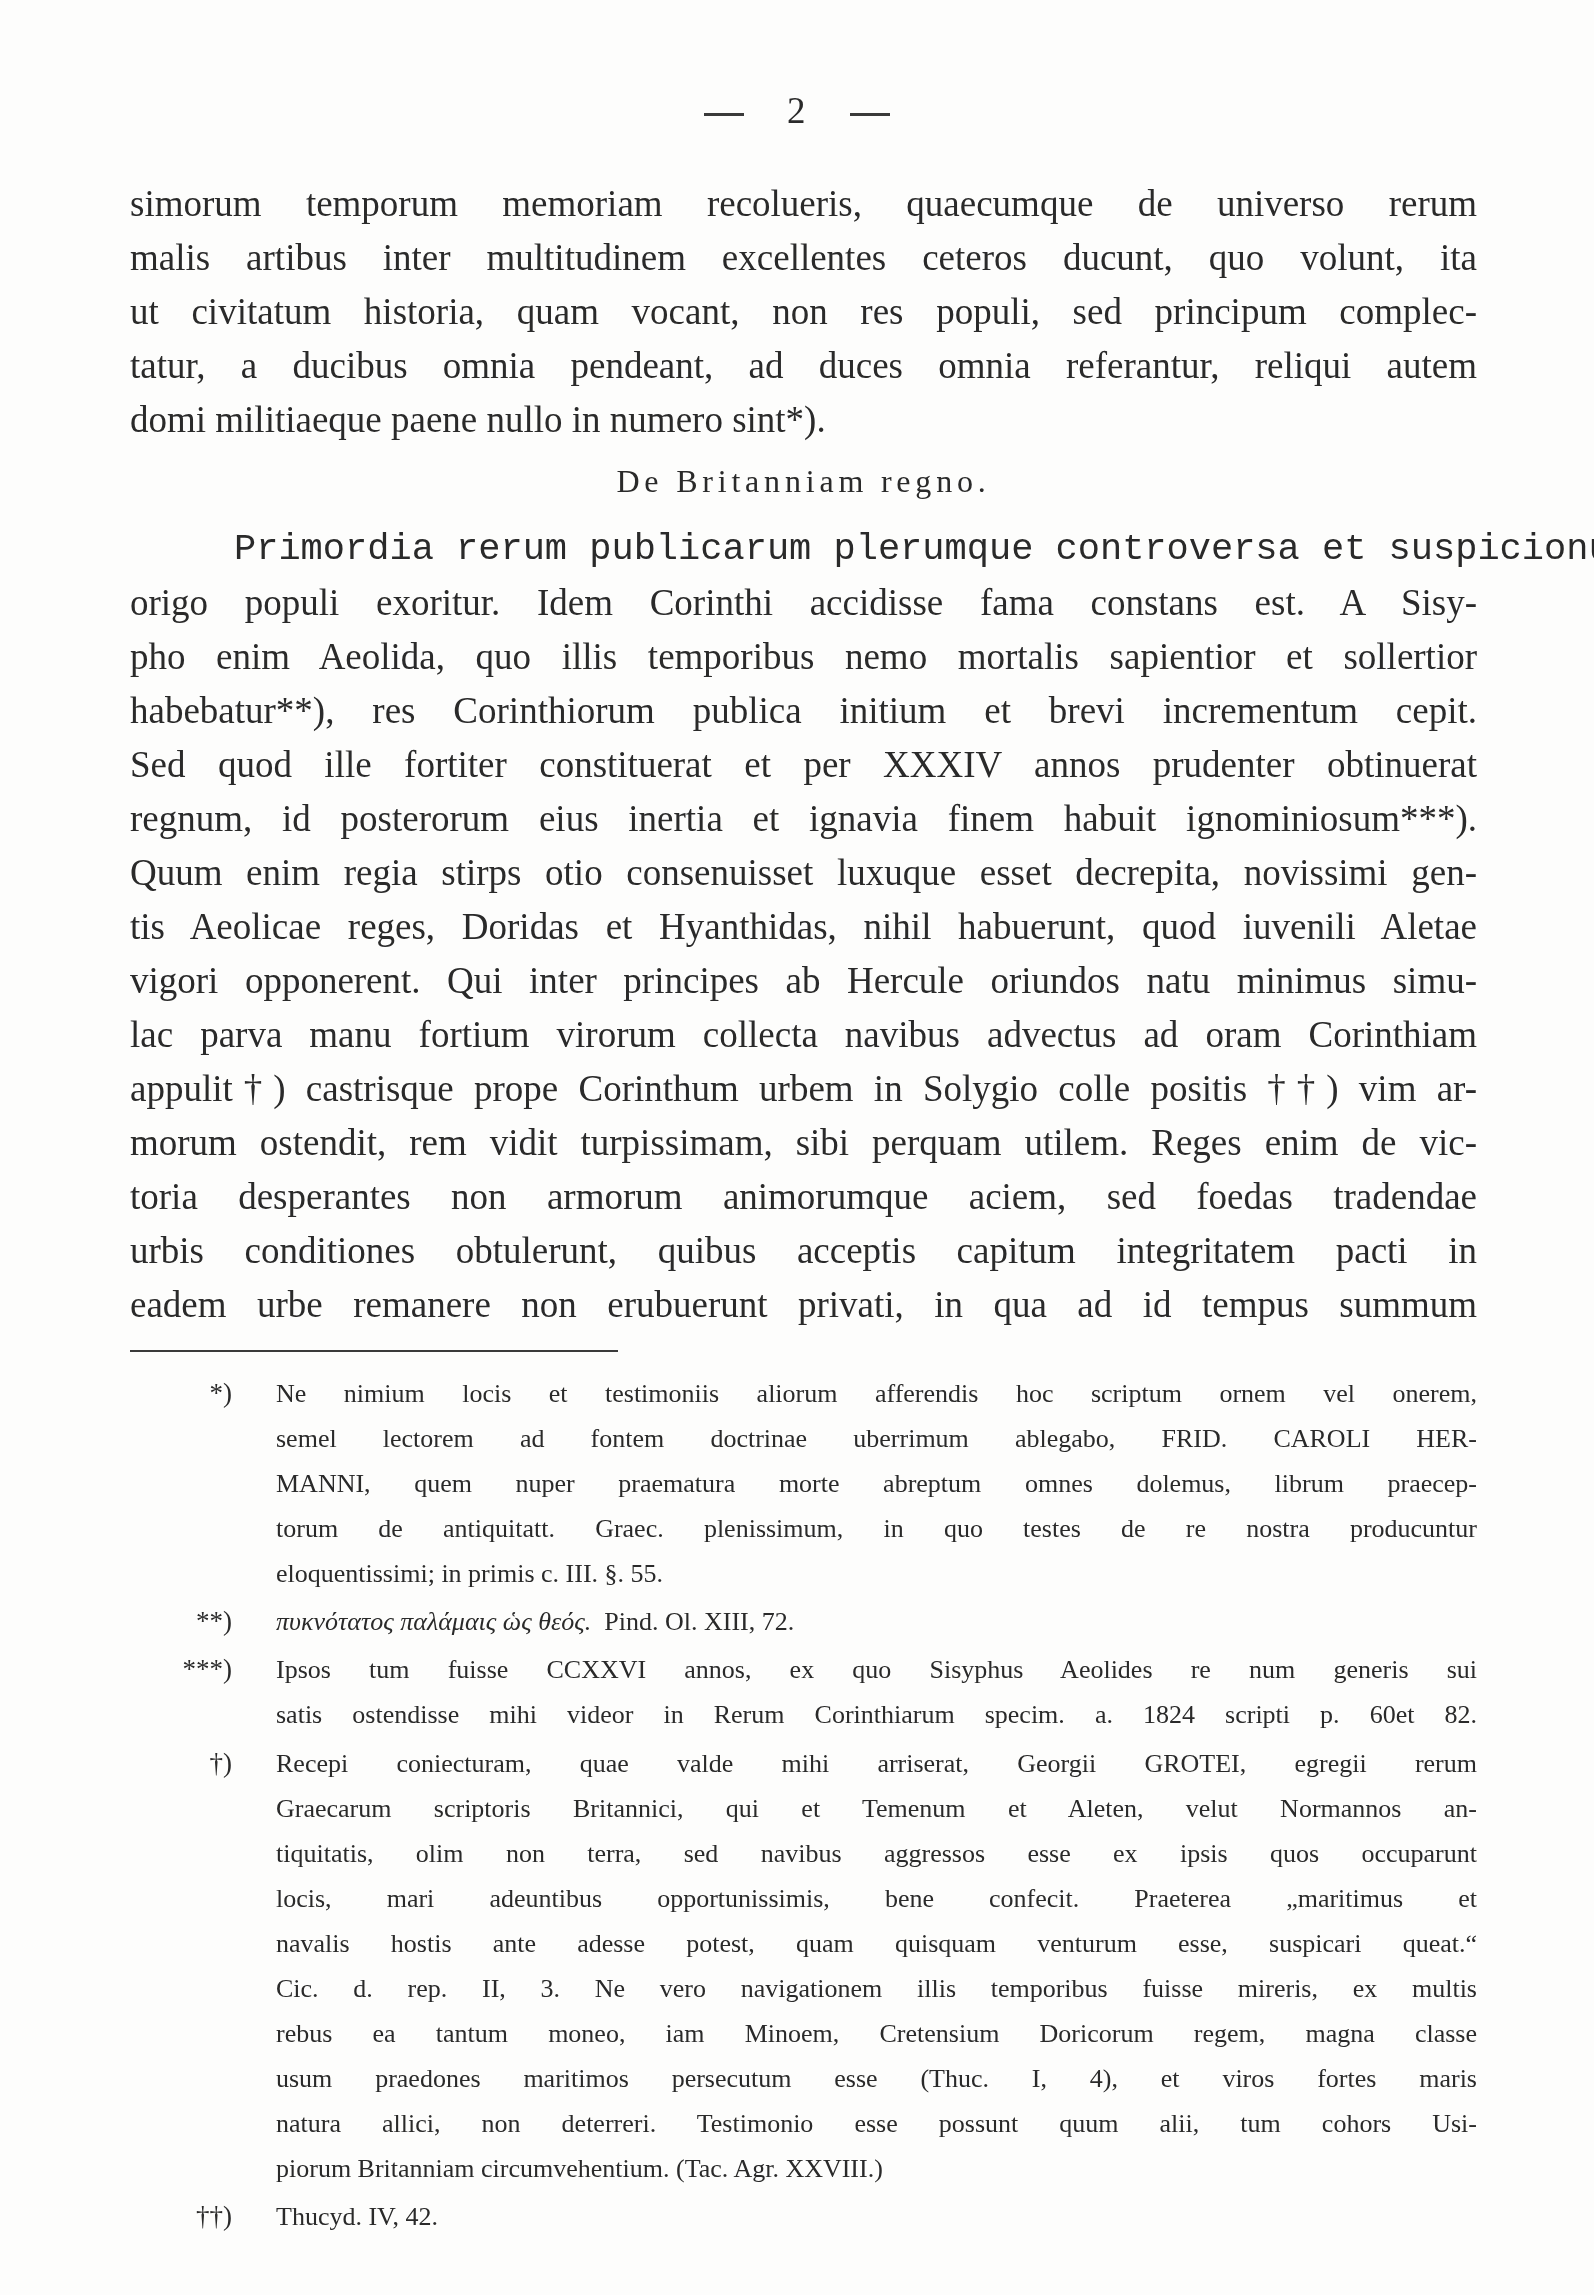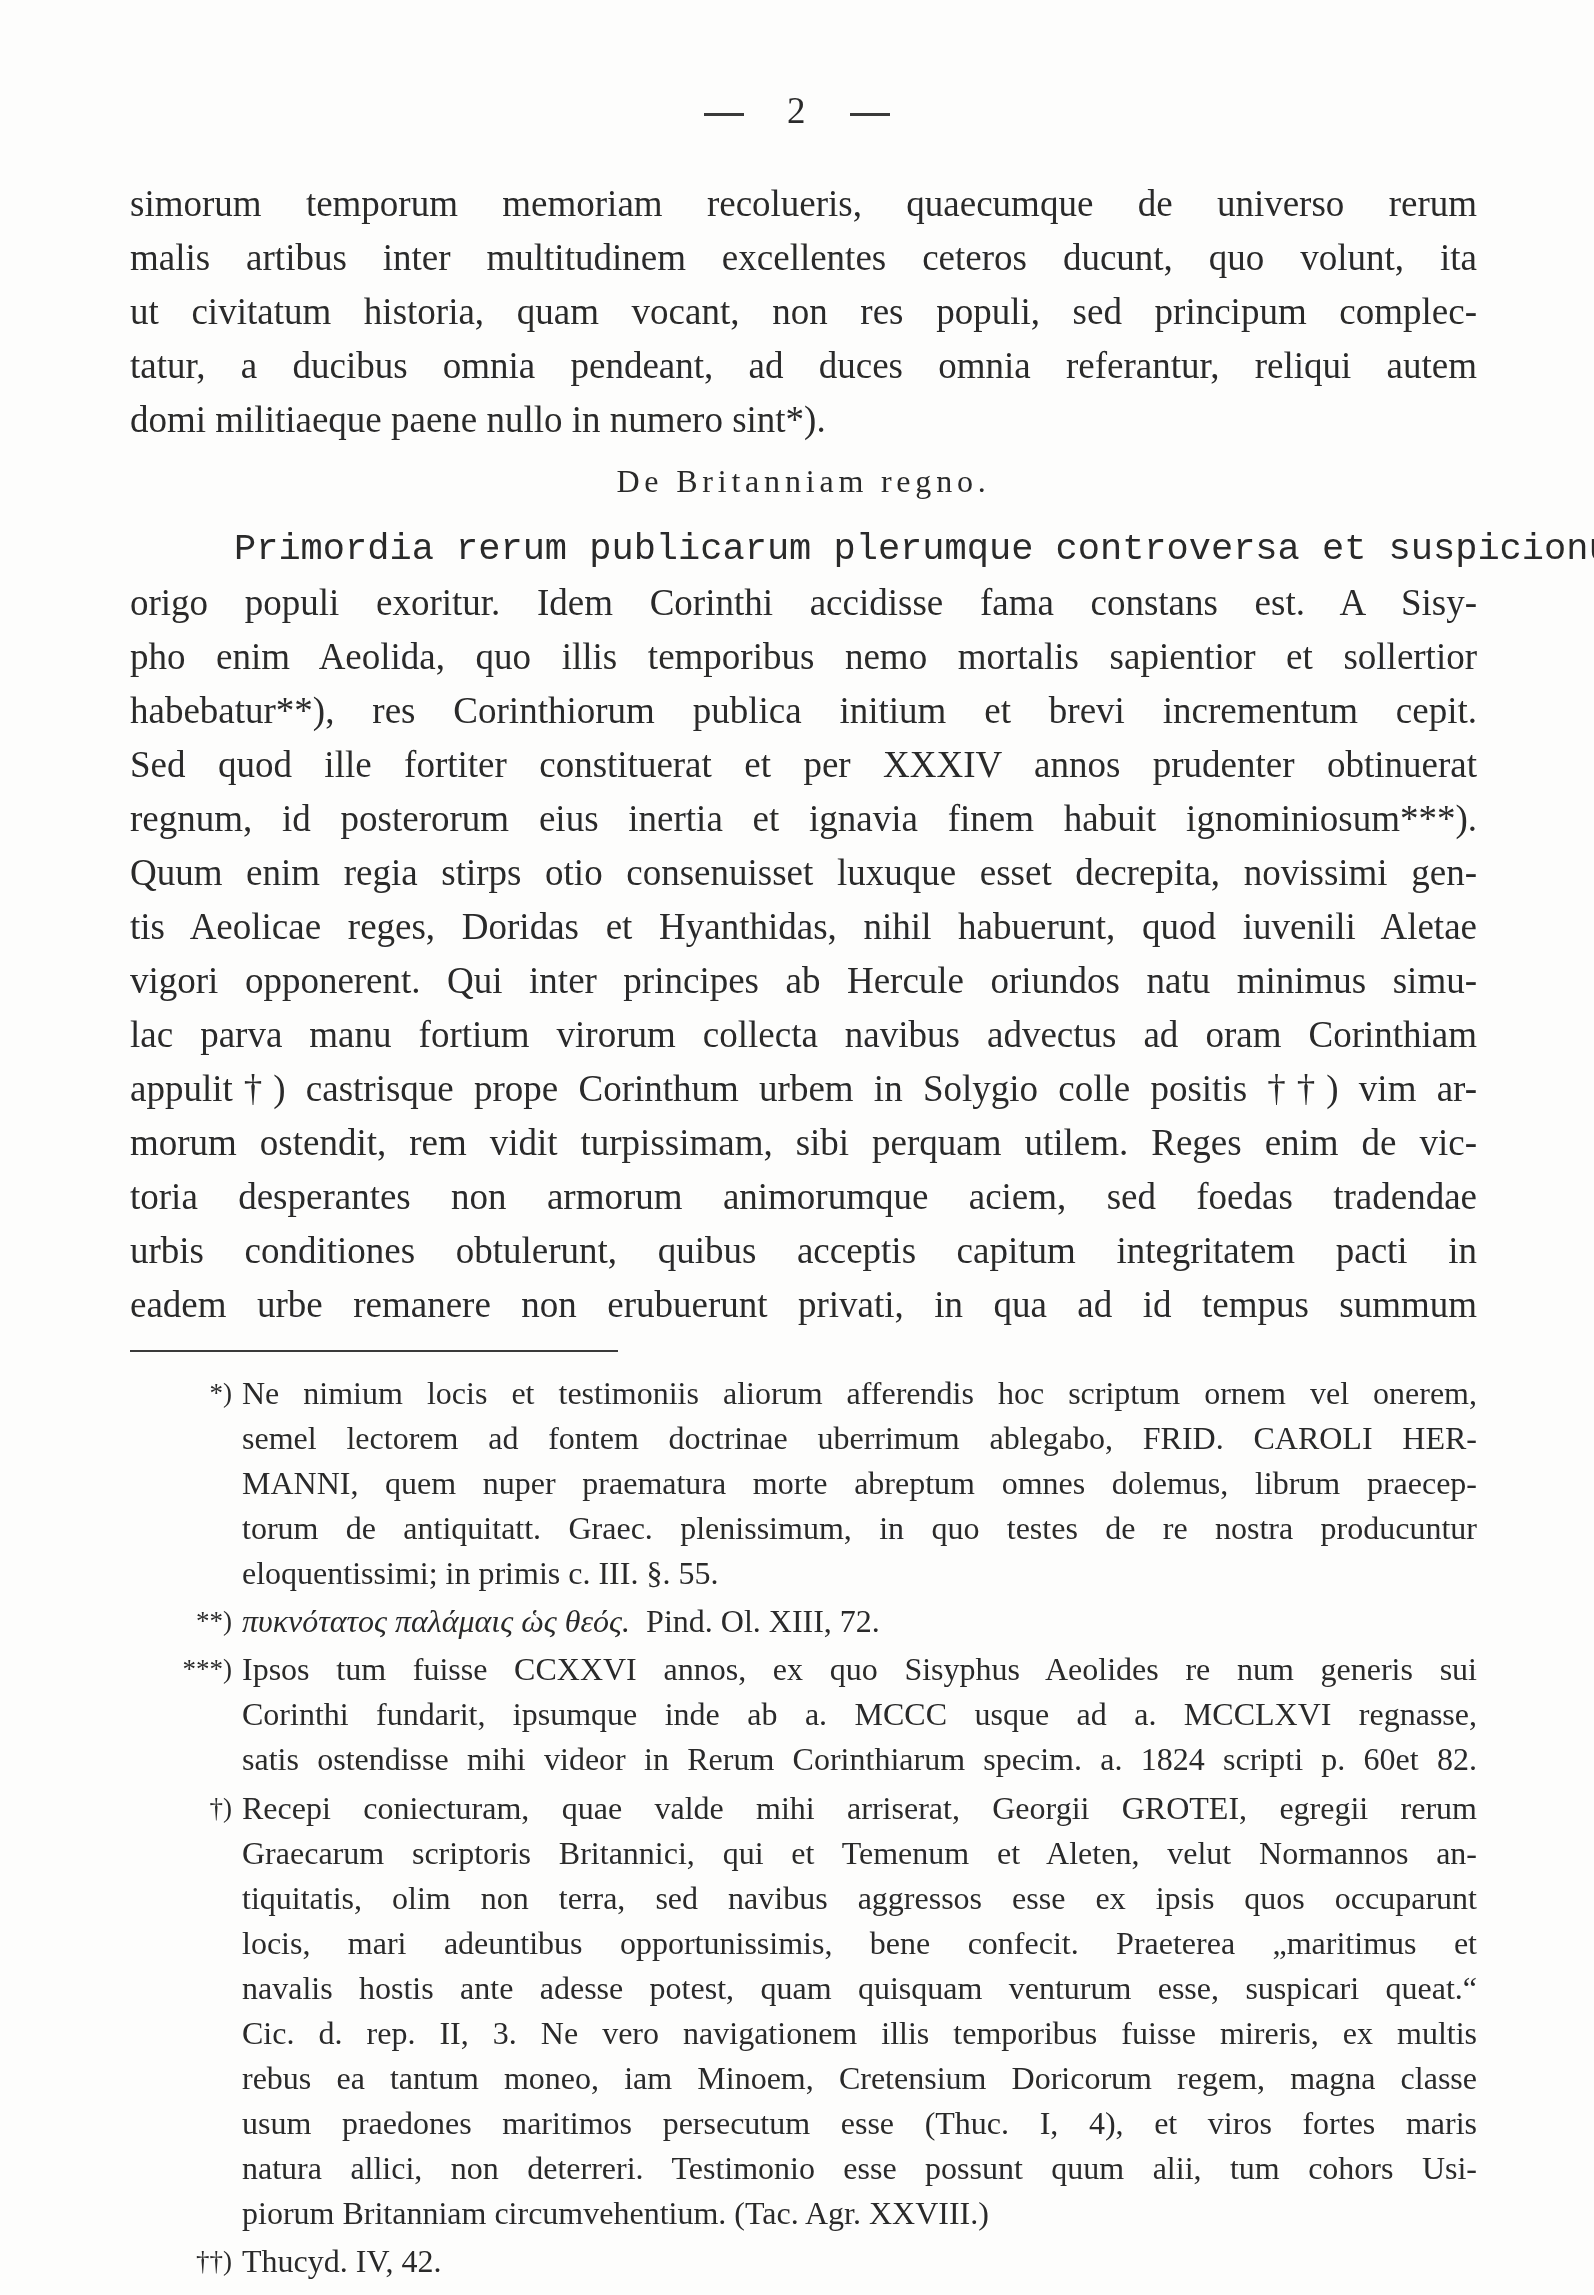--- a/index.html
+++ b/index.html
@@ -15,22 +15,22 @@
           text-align: justify; text-align-last: justify; white-space: nowrap; }
   .line.last { text-align-last: left; }
   .line.indent { padding-left: 104px; font-family: Liberation Mono, monospace; }
   .heading { display: block; height: 69px; line-height: 56px; margin-top: 6.4px; text-align: center;
              font-size: 32px; letter-spacing: 4.8px; }
   .rule { position: absolute; left: 130px; top: 1350px; width: 488px; height: 2.4px; background: #3a3a3a; }
   .notes { position: absolute; left: 130px; top: 1371px; width: 1347px; }
   .note { position: relative; padding-left: 112px; margin-bottom: 3.2px; }
   .note .mark { position: absolute; left: 0; width: 102px; text-align: right; top: 0;
                 font-size: 27px; line-height: 45px; }
-  .nline { display: block; height: 45px; line-height: 45px; font-size: 32px;
-           text-align: justify; text-align-last: justify; white-space: nowrap; }
+  .nline { display: block; height: 45px; line-height: 45px; font-size: 26px;
+           text-align: justify; text-align-last: justify; white-space: nowrap; margin-left: 34px; }
   .nline.last { text-align-last: left; }
   .greek { font-style: italic; }
 </style>
 </head>
 <body>
 
 <div class="page">
 
   <div class="pagenum">
     <span class="dash"></span><span>2</span><span class="dash"></span>
@@ -79,21 +79,20 @@
     </div>
 
     <div class="note">
       <span class="mark">**)</span>
       <span class="nline last"><span class="greek">πυκνότατος παλάμαις ὡς θεός.</span>&nbsp;&nbsp;<span>Pind. Ol. XIII, 72.</span></span>
     </div>
 
     <div class="note">
       <span class="mark">***)</span>
       <span class="nline">Ipsos tum fuisse CCXXVI annos, ex quo Sisyphus Aeolides re num generis sui</span>
-      <span class="nline">Corinthi fundarit, ipsumque inde ab a. MCCC usque ad a. MCCLXVI regnasse,</span>
       <span class="nline">satis ostendisse mihi videor in Rerum Corinthiarum specim. a. 1824 scripti p. 60et 82.</span>
     </div>
 
     <div class="note">
       <span class="mark">†)</span>
       <span class="nline">Recepi coniecturam, quae valde mihi arriserat, Georgii GROTEI, egregii rerum</span>
       <span class="nline">Graecarum scriptoris Britannici, qui et Temenum et Aleten, velut Normannos an-</span>
       <span class="nline">tiquitatis, olim non terra, sed navibus aggressos esse ex ipsis quos occuparunt</span>
       <span class="nline">locis, mari adeuntibus opportunissimis, bene confecit. Praeterea „maritimus et</span>
       <span class="nline">navalis hostis ante adesse potest, quam quisquam venturum esse, suspicari queat.“</span>

